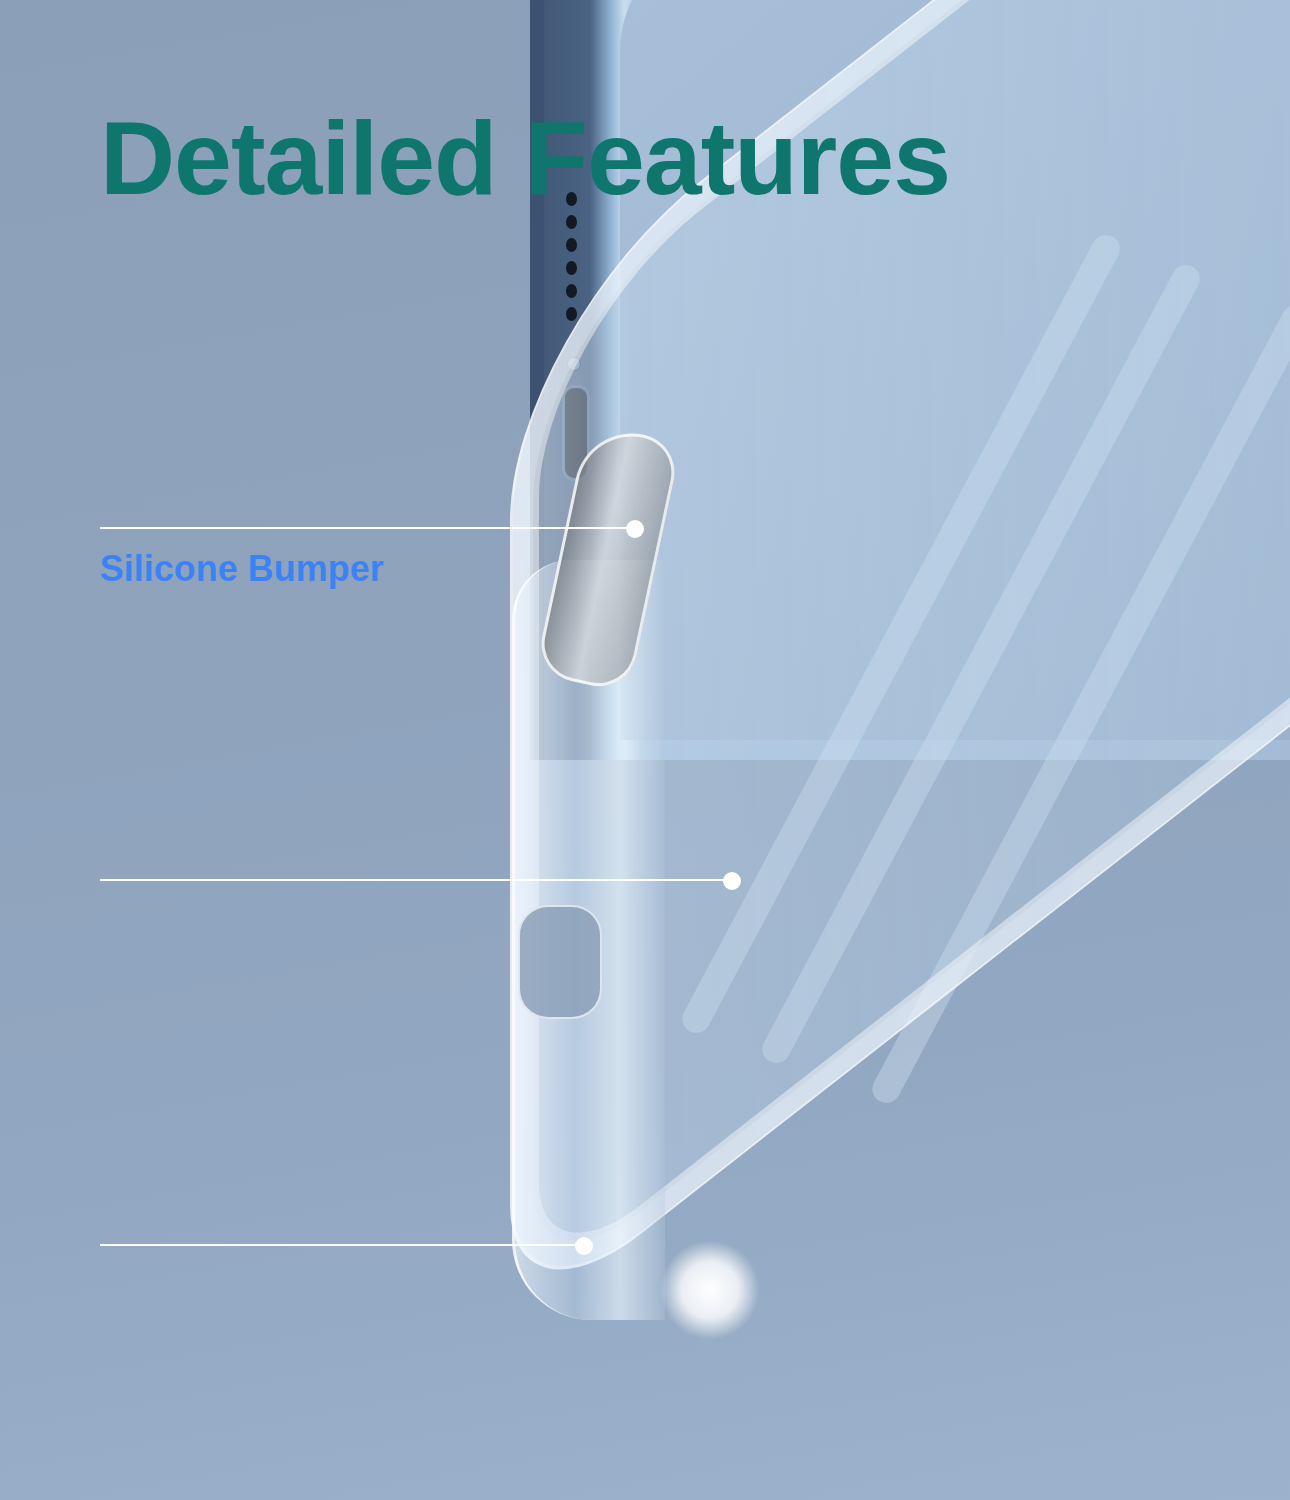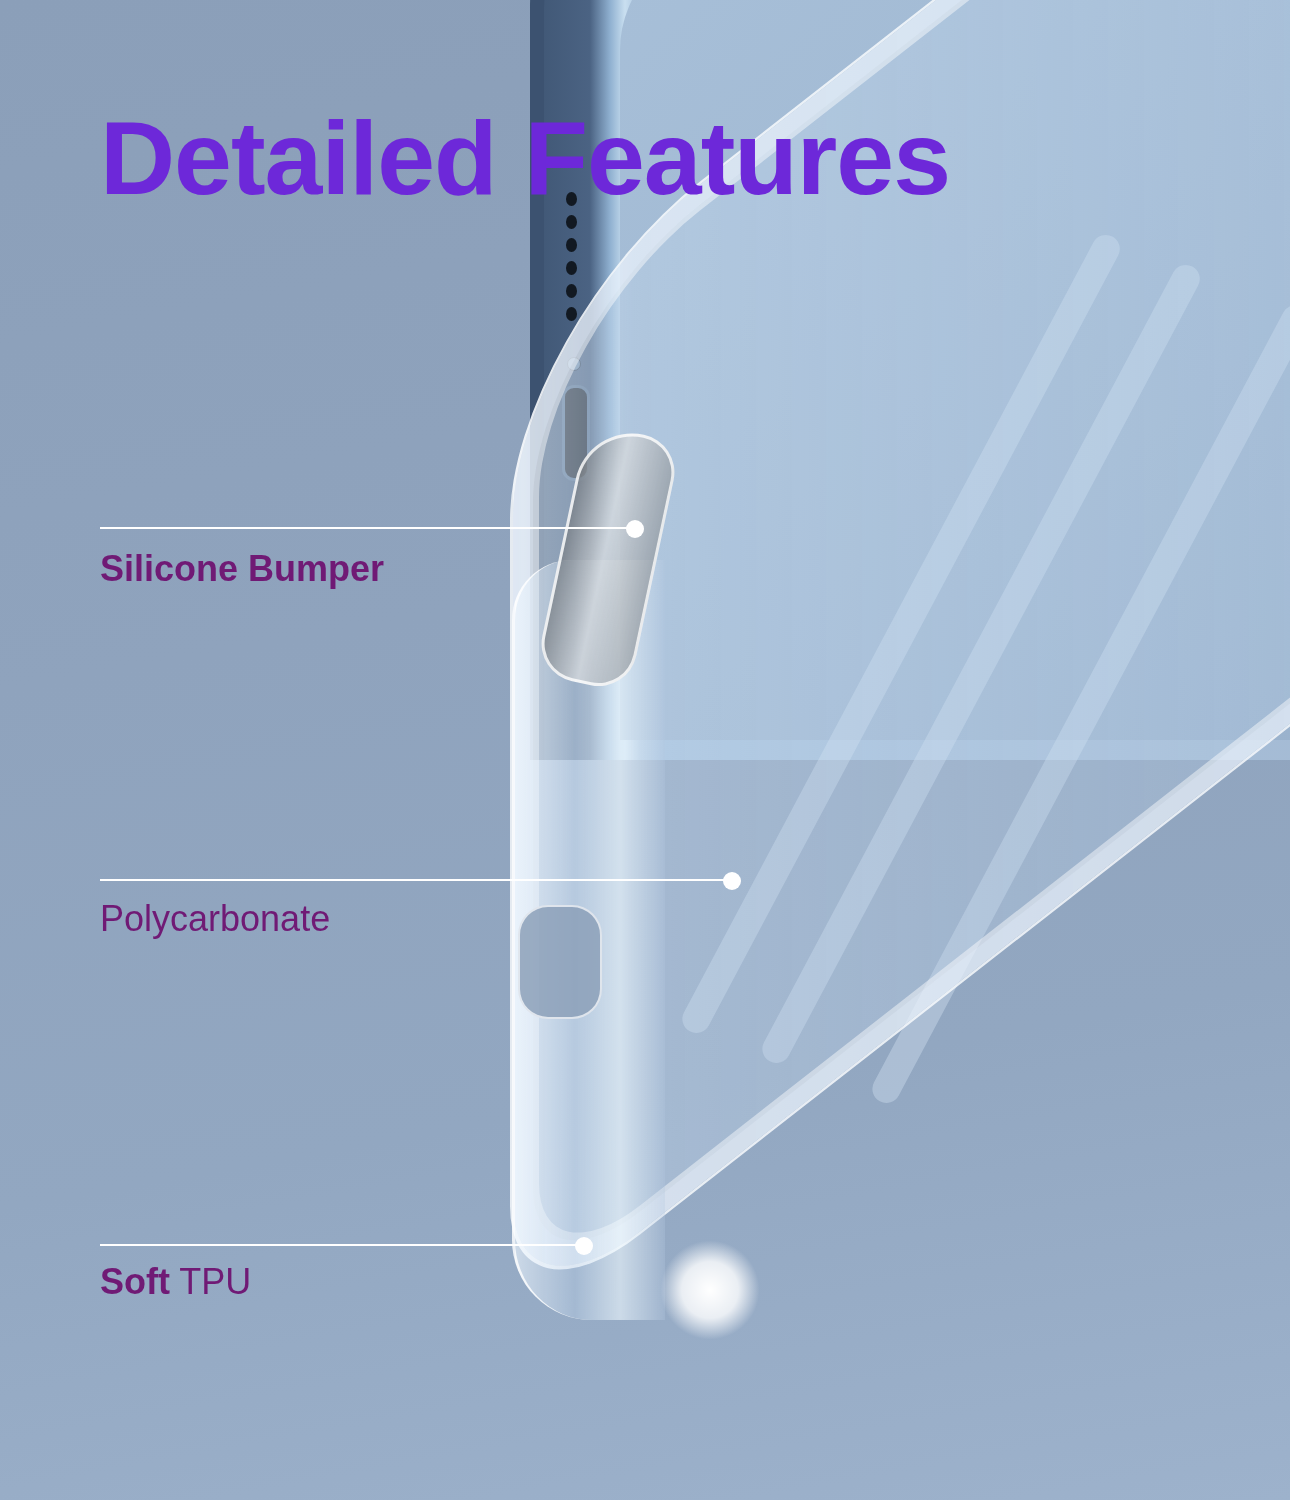--- a/index.html
+++ b/index.html
@@ -58,32 +58,32 @@
     border-radius: 50%; background: radial-gradient(circle, #ffffff 0%, rgba(255,255,255,0.8) 40%, rgba(255,255,255,0) 70%);
   }
   .grid-stripe {
     position: absolute; width: 28px; height: 900px; background: rgba(220,235,250,0.35);
     border-radius: 14px; transform-origin: 0 0;
   }
 
   
   .title {
     position: absolute; left: 100px; top: 106px; margin: 0;
-    font-size: 104px; font-weight: 700; color: #6d28d9; letter-spacing: -1px;
+    font-size: 104px; font-weight: 700; color: #0f766e; letter-spacing: -1px;
     white-space: nowrap; line-height: 1;
   }
   .callout { position: absolute; left: 100px; }
   .callout-line {
     position: absolute; left: 100px; height: 2px; background: #ffffff;
   }
   .callout-dot {
     position: absolute; width: 18px; height: 18px; border-radius: 50%; background: #ffffff;
     margin-left: -9px; margin-top: -8px;
   }
-  .label { color: #701a75; font-size: 36px; line-height: 1.45; white-space: nowrap; }
+  .label { color: #3b82f6; font-size: 36px; line-height: 1.45; white-space: nowrap; }
   .label .bold { font-weight: 700; }
   .label .regular { font-weight: 400; }
 </style>
 </head>
 <body>
 
 <div class="stage">
 
   <div class="phone-frame"></div>
   <div class="phone-face"></div>
@@ -110,23 +110,18 @@
 
   <div class="callout-line" style="top:527px; width:535px;"></div>
   <div class="callout-dot" style="left:635px; top:528px;"></div>
   <div class="callout label" style="top:543px;">
     <span class="bold">Silicone Bumper</span>
   </div>
 
   <div class="callout-line" style="top:879px; width:632px;"></div>
   <div class="callout-dot" style="left:732px; top:880px;"></div>
   <div class="callout label" style="top:893px;">
-    <div class="regular">Polycarbonate</div>
   </div>
 
   <div class="callout-line" style="top:1244px; width:484px;"></div>
   <div class="callout-dot" style="left:584px; top:1245px;"></div>
-  <div class="callout label" style="top:1256px;">
-    <span class="bold">Soft</span>
-    <span class="regular">TPU</span>
-  </div>
 
 </div>
 
 </body></html>

